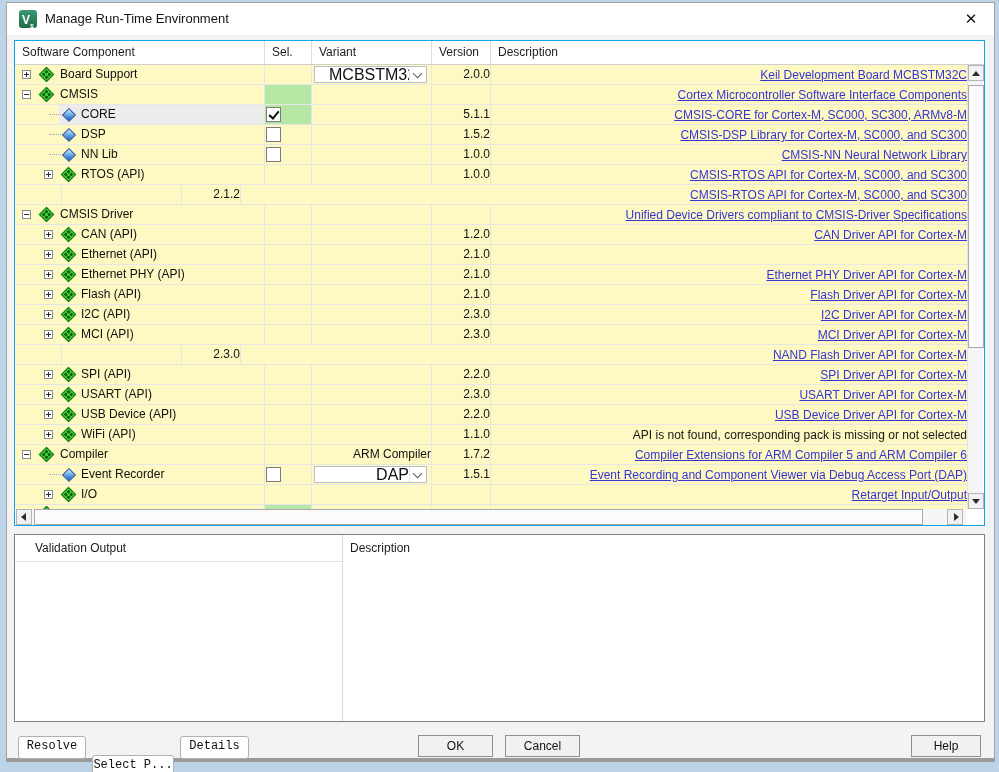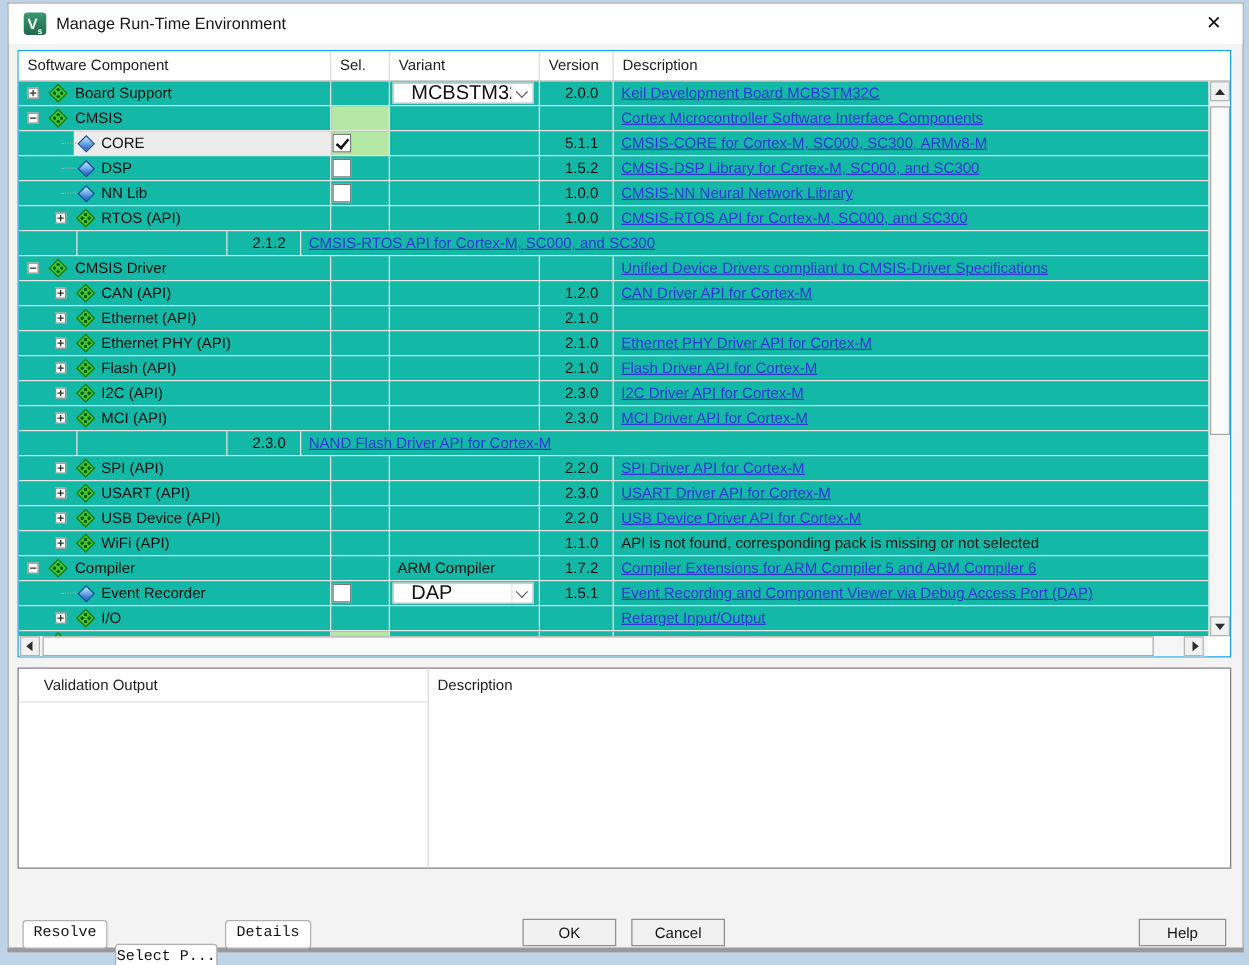--- a/index.html
+++ b/index.html
@@ -18,21 +18,21 @@
             line-height:24px;font-size:15px;color:#111;cursor:pointer;}
   
   .tablepanel{position:absolute;left:7px;top:37px;width:971px;height:486px;background:#fff;
               border:1px solid #0ea5e9;box-sizing:border-box;}
   .thead{position:absolute;left:0;top:0;width:969px;height:24px;display:flex;background:#fff;
          border-bottom:1px solid #cfcfcf;box-sizing:border-box;}
   .hcell{box-sizing:border-box;border-right:1px solid #dcdcdc;font-size:12px;color:#1c1c1c;
          line-height:23px;padding-left:7px;white-space:nowrap;overflow:hidden;}
   .h-tree{width:250px}.h-sel{width:47px}.h-variant{width:120px}.h-version{width:59px}.h-desc{flex:1;border-right:none}
   .rows{position:absolute;left:0;top:24px;width:952px;height:444px;overflow:hidden;}
-  .trow{position:relative;display:flex;height:20px;border-bottom:1px solid #e6e6e6;box-sizing:border-box;background:#14b8a6;}
+  .trow{position:relative;display:flex;height:20px;border-bottom:1px solid #e6e6e6;box-sizing:border-box;background:#fef9c3;text-align:right;}
   .trow.partial{height:4px;border-bottom:none;overflow:hidden;}
   .cell{position:relative;box-sizing:border-box;border-right:1px solid #e6e6e6;height:100%;}
   .c-tree{width:250px}.c-sel{width:47px}.c-variant{width:120px}.c-version{width:59px}.c-desc{flex:1;border-right:none}
   .selgreen{background:#b6e8a5;}
   .hlbg{position:absolute;left:44px;right:0;top:0;bottom:0;background:#ececec;}
   .trunk{position:absolute;width:1px;border-left:1px dotted #a5a5a5;}
   .stub{position:absolute;left:34px;top:9px;width:12px;border-top:1px dotted #a5a5a5;}
   .expand{position:absolute;top:5px;width:9px;height:9px;background:#fff;border:1px solid #8c8c8c;
           box-sizing:border-box;cursor:pointer;z-index:2;}
   .expand::before{content:"";position:absolute;left:1px;top:3px;width:5px;height:1px;background:#2b2b2b;}
@@ -69,21 +69,21 @@
   .hscroll{position:absolute;left:1px;top:468px;width:950px;height:16px;background:#f5f5f5;}
   .sbtn{position:absolute;width:16px;height:16px;background:#f1f1f1;border:1px solid #b4b4b4;box-sizing:border-box;cursor:pointer;}
   .arr{position:absolute;width:0;height:0;border-style:solid;}
   .arr.up{left:3px;top:5px;border-width:0 4px 5px 4px;border-color:transparent transparent #2c2c2c transparent;}
   .arr.down{left:3px;top:5px;border-width:5px 4px 0 4px;border-color:#2c2c2c transparent transparent transparent;}
   .arr.left{left:4px;top:3px;border-width:4px 5px 4px 0;border-color:transparent #2c2c2c transparent transparent;}
   .arr.right{left:6px;top:3px;border-width:4px 0 4px 5px;border-color:transparent transparent transparent #2c2c2c;}
   .vthumb{position:absolute;left:0;top:20px;width:16px;height:263px;background:#fbfbfb;border:1px solid #a9a9a9;box-sizing:border-box;cursor:grab;}
   .hthumb{position:absolute;left:18px;top:0;width:889px;height:16px;background:#fbfbfb;border:1px solid #a9a9a9;box-sizing:border-box;cursor:grab;}
   
-  .valpanel{position:absolute;left:7px;top:531px;width:971px;height:161px;background:#fff;border:1px solid #7f7f7f;box-sizing:border-box;}
+  .valpanel{position:absolute;left:7px;top:531px;width:971px;height:188px;background:#fff;border:1px solid #7f7f7f;box-sizing:border-box;}
   .valdivider{position:absolute;left:327px;top:0;bottom:0;width:1px;background:#d9d9d9;}
   .valheadline{position:absolute;left:0;top:26px;width:327px;height:1px;background:#e2e2e2;}
   .valh{position:absolute;top:6px;font-size:12px;color:#1c1c1c;}
   .valh.left{left:20px}.valh.right{left:335px}
   
   .btn-left{position:absolute;height:21px;background:#fff;border:1px solid #b0b0b0;border-radius:3px;
             font-family:"Liberation Mono",monospace;font-size:12px;text-align:center;line-height:19px;color:#111;cursor:pointer;}
   .btn-std{position:absolute;height:22px;background:#f1f1f1;border:1px solid #8f8f8f;
            font-size:12px;text-align:center;line-height:20px;color:#111;cursor:pointer;box-sizing:border-box;}
 </style>

